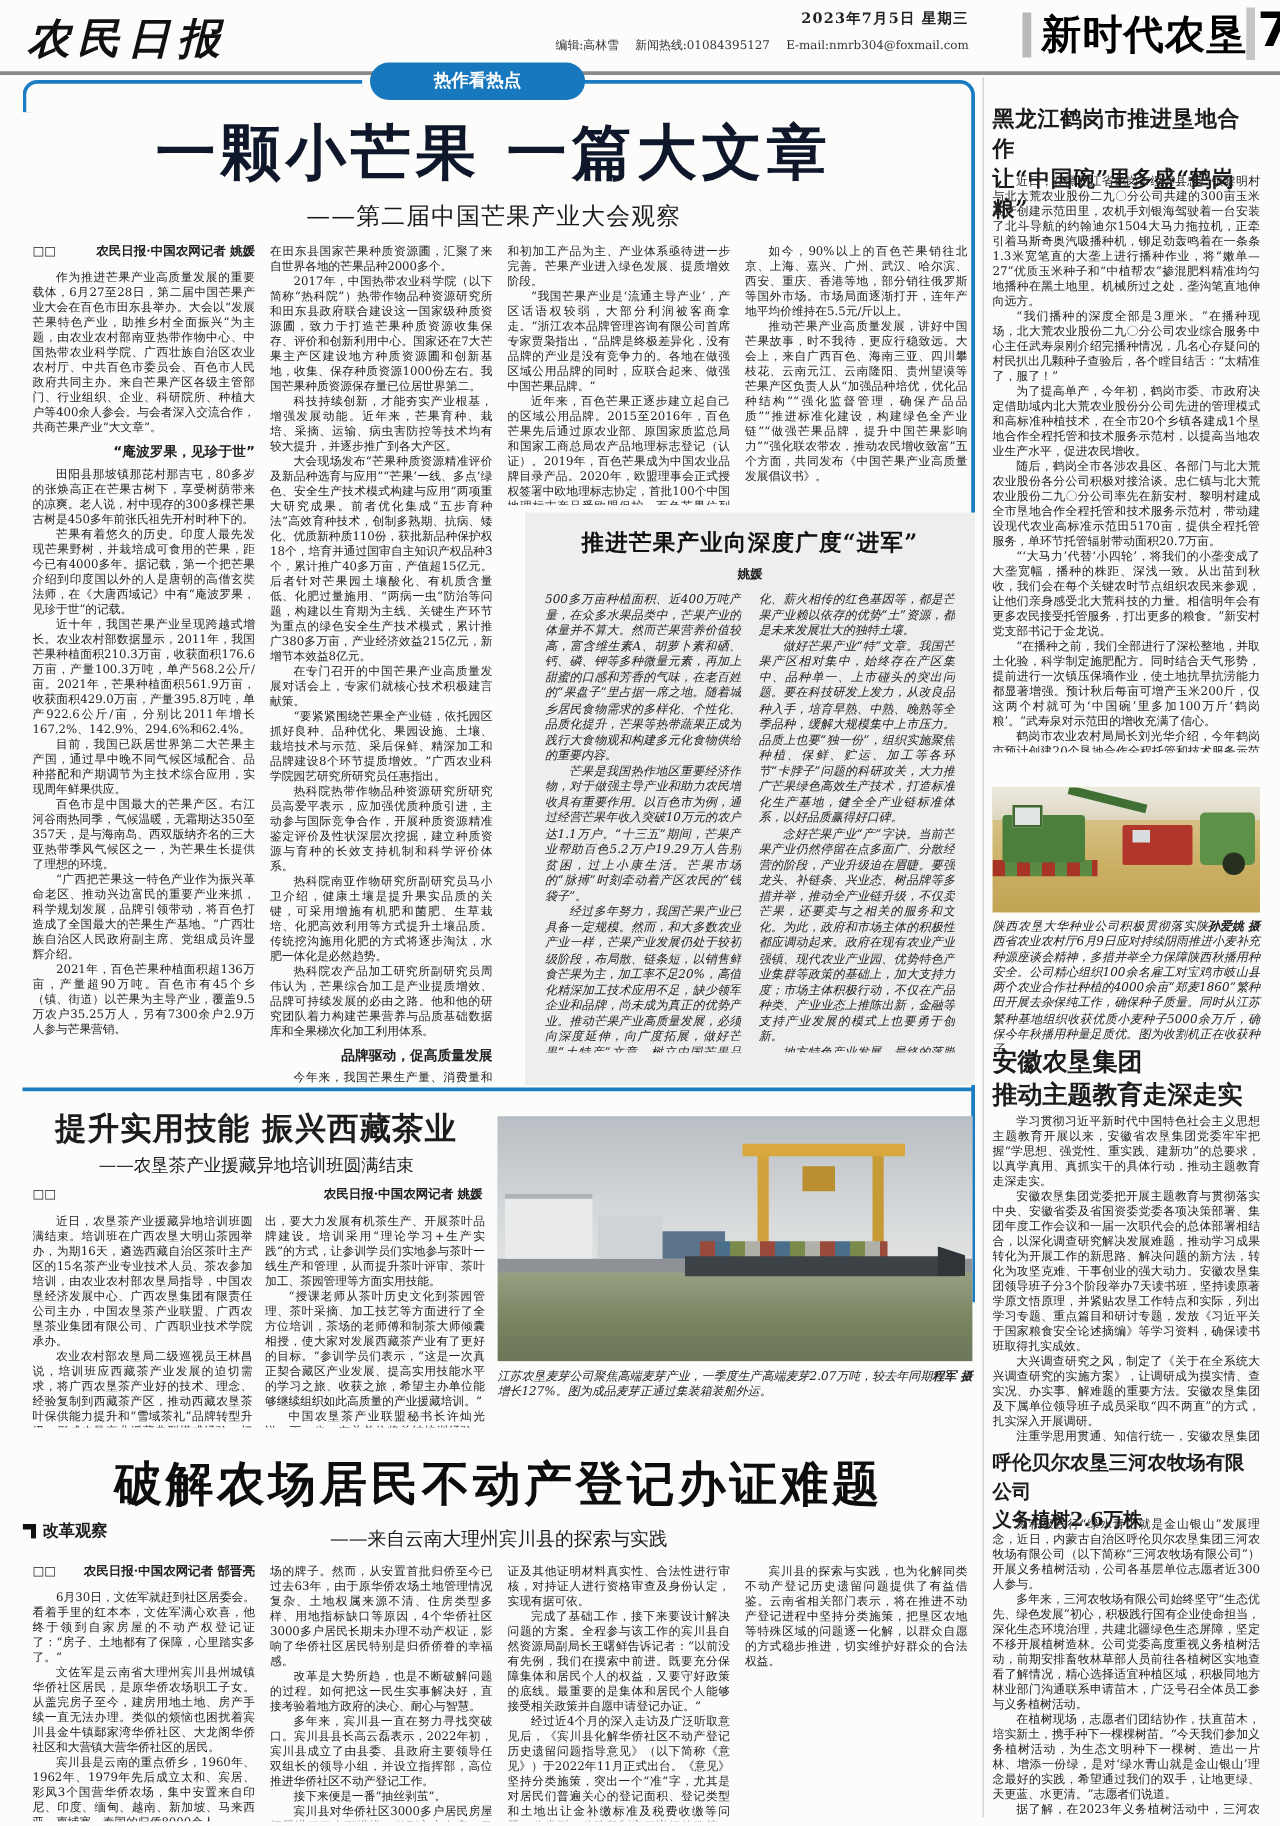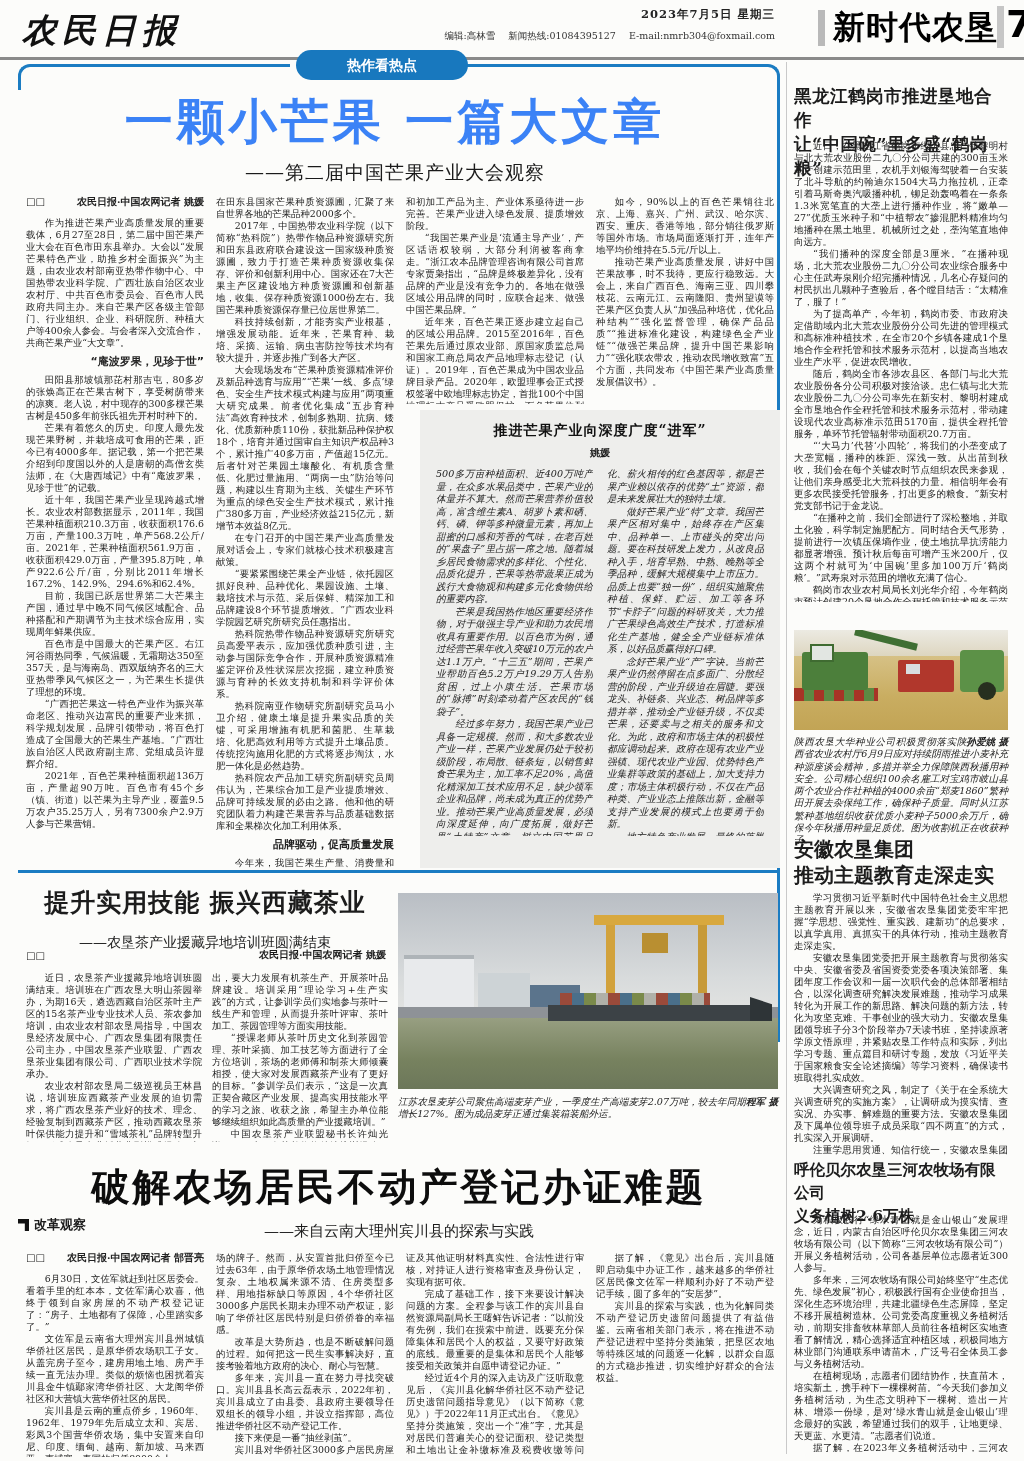--- a/index.html
+++ b/index.html
@@ -34,21 +34,21 @@
   .blue-hline  { left:18px; top:870px; width:762px; height:3px; background:#1b7cc2; }
   .v-divider   { left:786px; top:62px; width:1px; height:1392px; background:#c9c9c9; }
 
   .pill { left:296px; top:50px; width:172px; height:30px; background:#1878be;
           border-radius:16px; color:#fff; text-align:center; line-height:30px;
           font-size:14px; font-weight:bold;
           font-family:"DejaVu Sans","Liberation Sans",sans-serif; }
 
   
   .main-title { left:40px; top:90px; width:710px; text-align:center; font-size:48px;
-                font-weight:900; letter-spacing:4px; color:#3b82f6; }
+                font-weight:900; letter-spacing:4px; color:#0f172a; }
   .main-sub   { left:40px; top:160px; width:710px; text-align:center; font-size:19px;
                 color:#1a1a1a; letter-spacing:1px; }
 
   
   .body { font-size:9.4px; line-height:12px; text-align:justify; overflow:hidden; color:#222; }
   .para { }
   .t-p  { text-indent:2em; }
   .t-pc { text-indent:0; }
   .t-h  { text-indent:0; text-align:right; font-weight:bold; font-size:11px;
           margin:7px 0 6px 0; font-family:"DejaVu Sans","Liberation Sans",sans-serif; }
@@ -57,30 +57,30 @@
   .byline-row .byline { font-weight:bold; }
 
   .col1 { left:26px;  top:196px; width:178px; height:672px; }
   .col2 { left:216px; top:196px; width:178px; height:672px; }
   .col3 { left:406px; top:196px; width:178px; height:208px; }
   .col4 { left:596px; top:196px; width:178px; height:208px; }
 
   
   .box { left:420px; top:410px; width:360px; height:458px; background:#eeeeec;
          padding:12px 16px; overflow:hidden; }
-  .box-title { text-align:center; font-size:14px; font-weight:700; letter-spacing:1px; color:#111; }
+  .box-title { text-align:center; font-size:18px; font-weight:700; letter-spacing:1px; color:#111; }
   .box-byline { text-align:center; font-size:10px; font-weight:bold; margin:6px 0 8px 0; }
   .box-cols { display:flex; gap:14px; }
   .box-col { width:157px; font-style:italic; font-size:9.6px; line-height:12.5px;
              text-align:justify; overflow:hidden; height:368px; }
 
   
   .tea-title { left:18px; top:886px; width:374px; text-align:center; font-size:25px;
                font-weight:900; letter-spacing:1px; }
-  .tea-sub   { left:18px; top:924px; width:374px; text-align:center; font-size:14px;margin-top:10px; }
+  .tea-sub   { left:18px; top:924px; width:374px; text-align:center; font-size:14px; }
   .tea-byline{ left:26px; top:948px; width:360px; }
   .teacol1 { left:26px;  top:972px; width:176px; height:170px; }
   .teacol2 { left:212px; top:972px; width:176px; height:170px; }
 
   
   .photo { overflow:hidden; }
   .photo i { position:absolute; display:block; }
 
   .ship-photo { left:398px; top:893px; width:380px; height:196px; background:#c6cacd; }
   .sp-sky   { left:0; top:0; width:100%; height:62%;
@@ -381,18 +381,17 @@
     <div>
 
     <div class="para t-pc">证及其他证明材料真实性、合法性进行审核，对持证人进行资格审查及身份认定，实现有据可依。</div>
         <div class="para t-p">完成了基础工作，接下来要设计解决问题的方案。全程参与该工作的宾川县自然资源局副局长王曙鲜告诉记者：“以前没有先例，我们在摸索中前进。既要充分保障集体和居民个人的权益，又要守好政策的底线。最重要的是集体和居民个人能够接受相关政策并自愿申请登记办证。”</div>
         <div class="para t-p">经过近4个月的深入走访及广泛听取意见后，《宾川县化解华侨社区不动产登记历史遗留问题指导意见》（以下简称《意见》）于2022年11月正式出台。《意见》坚持分类施策，突出一个“准”字，尤其是对居民们普遍关心的登记面积、登记类型和土地出让金补缴标准及税费收缴等问题，分类型、分阶段制定了详细的政策，并明确收取的土地出让金，需按一定比例返还社区用于基础设施建设。</div>
       </div>
   </div>
   <div class="abs body rcol4">
     <div>
 
-        <div class="para t-p">据了解，《意见》出台后，宾川县随即启动集中办证工作，越来越多的华侨社区居民像文佐军一样顺利办好了不动产登记手续，圆了多年的“安居梦”。</div>
         <div class="para t-p">宾川县的探索与实践，也为化解同类不动产登记历史遗留问题提供了有益借鉴。云南省相关部门表示，将在推进不动产登记进程中坚持分类施策，把垦区农地等特殊区域的问题逐一化解，以群众自愿的方式稳步推进，切实维护好群众的合法权益。</div>
       </div>
   </div>
 
 </div>
 
 </body></html>

